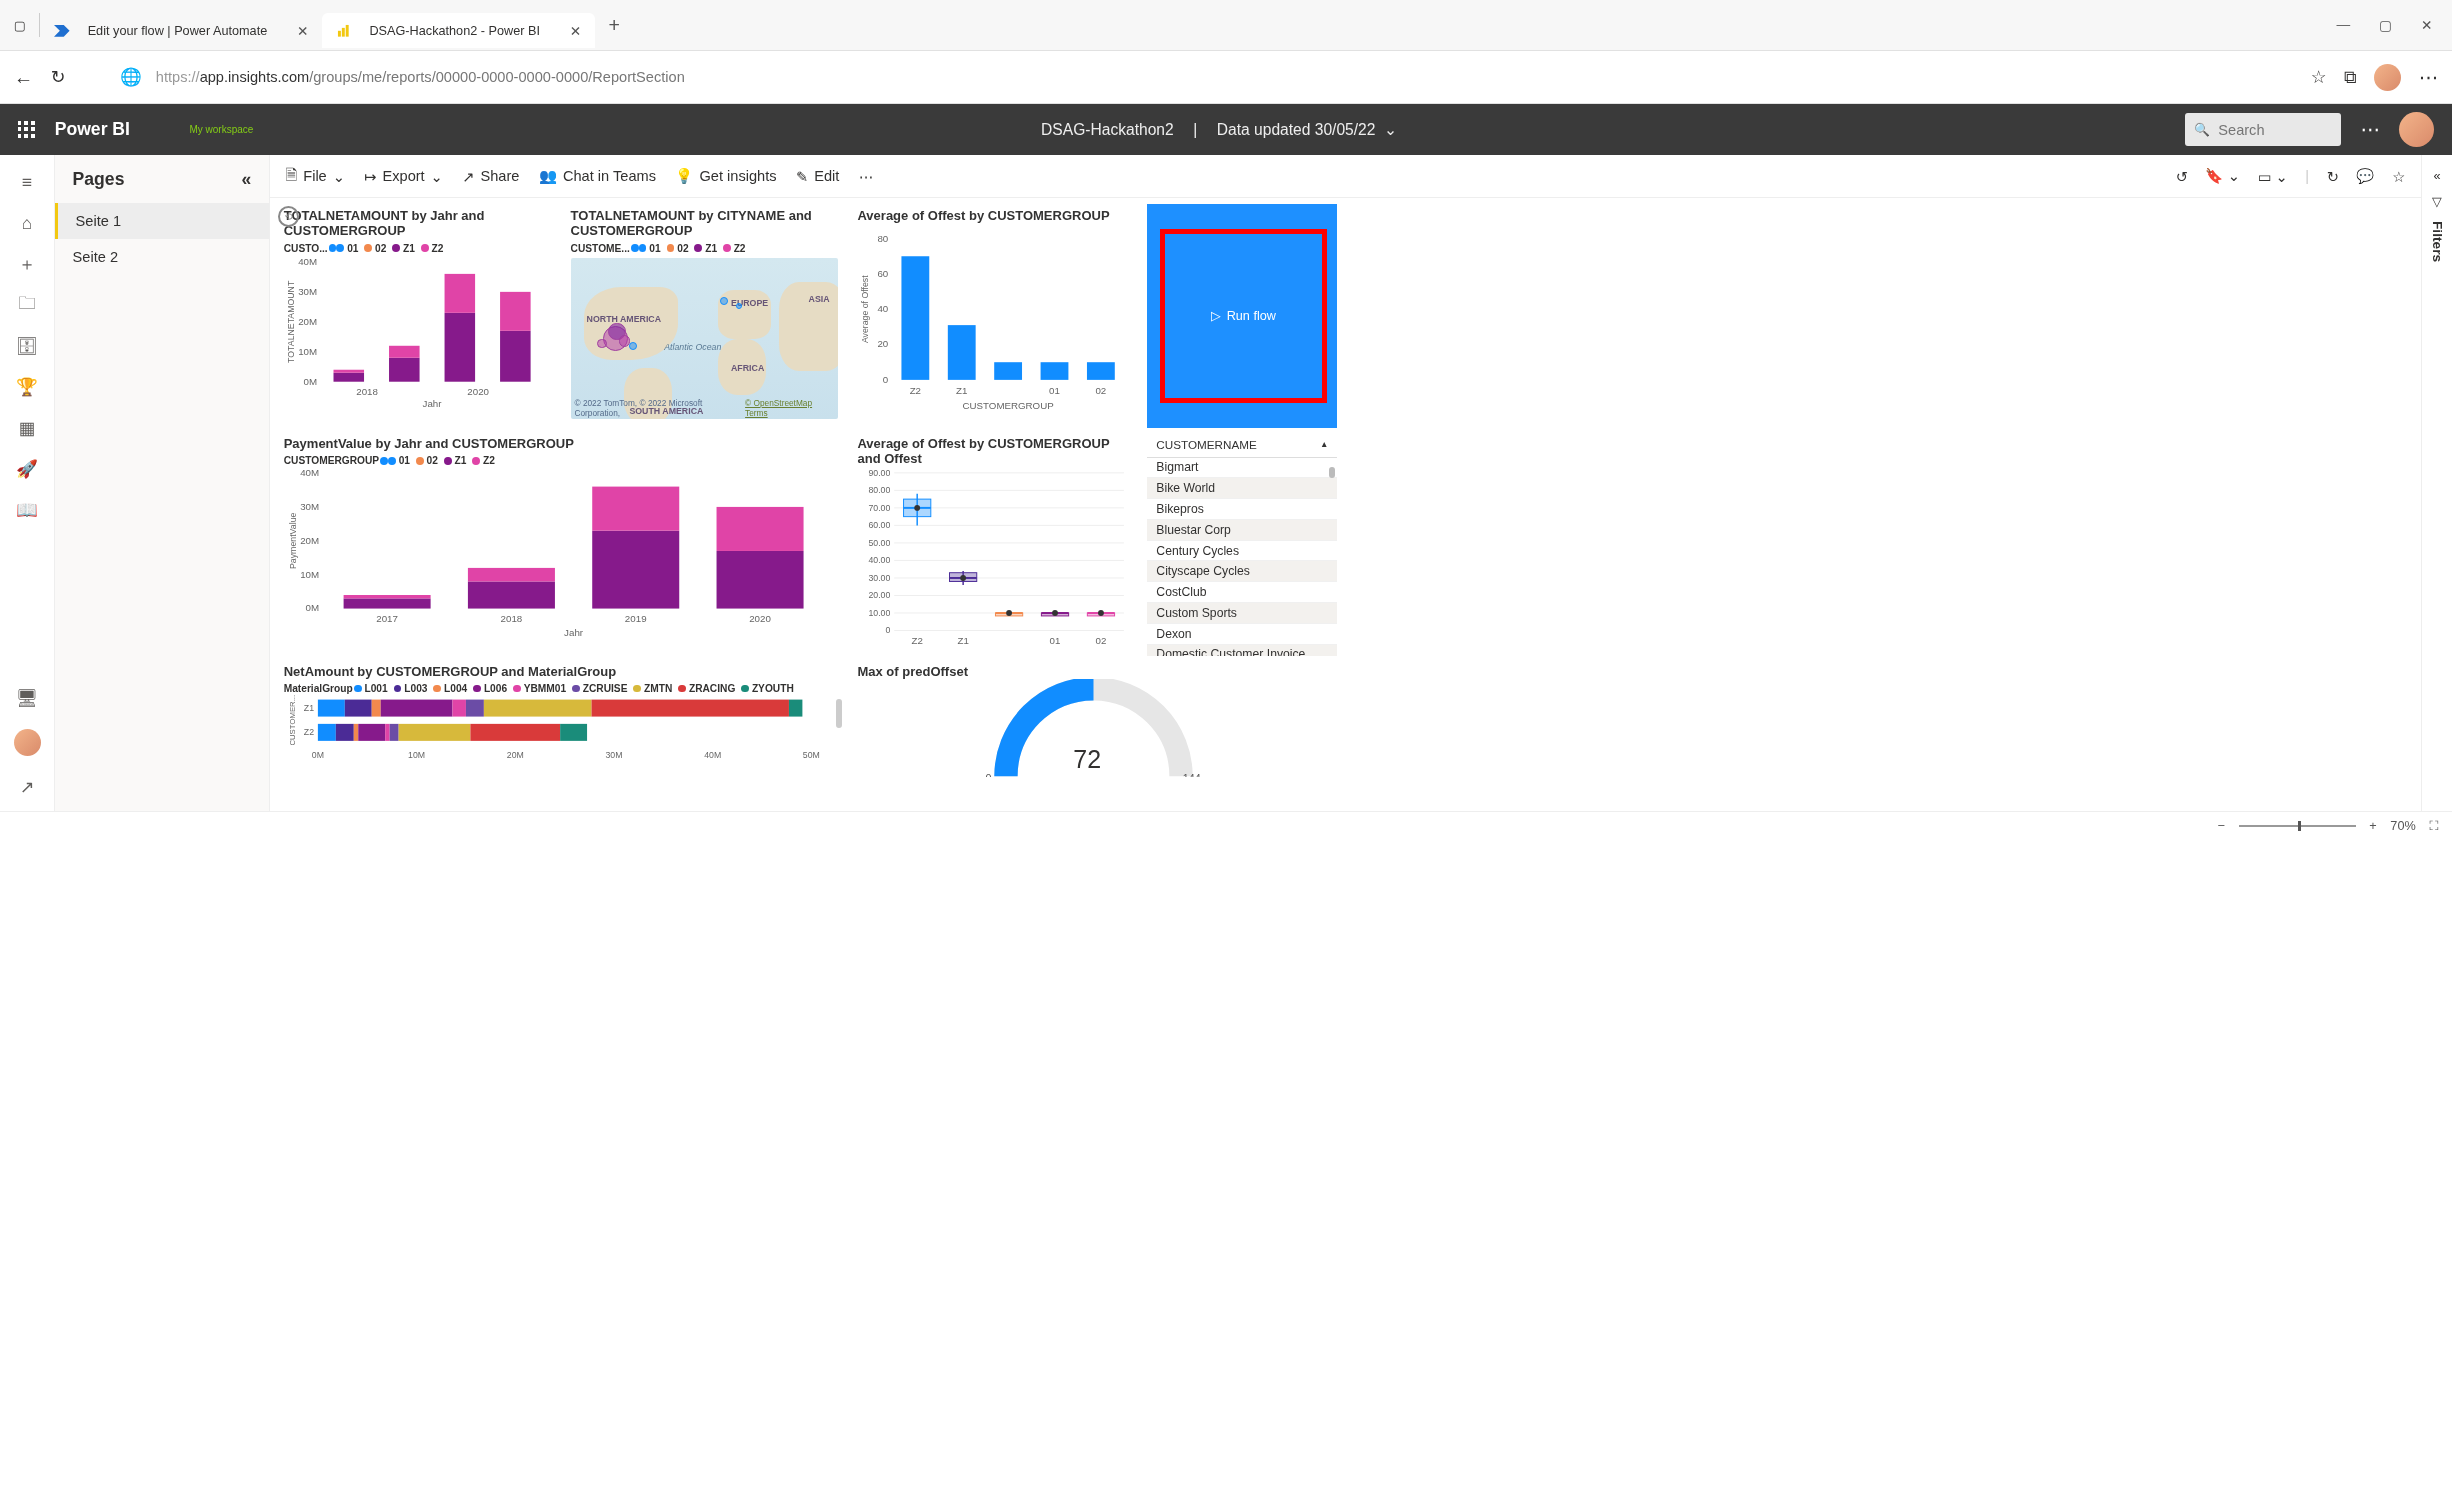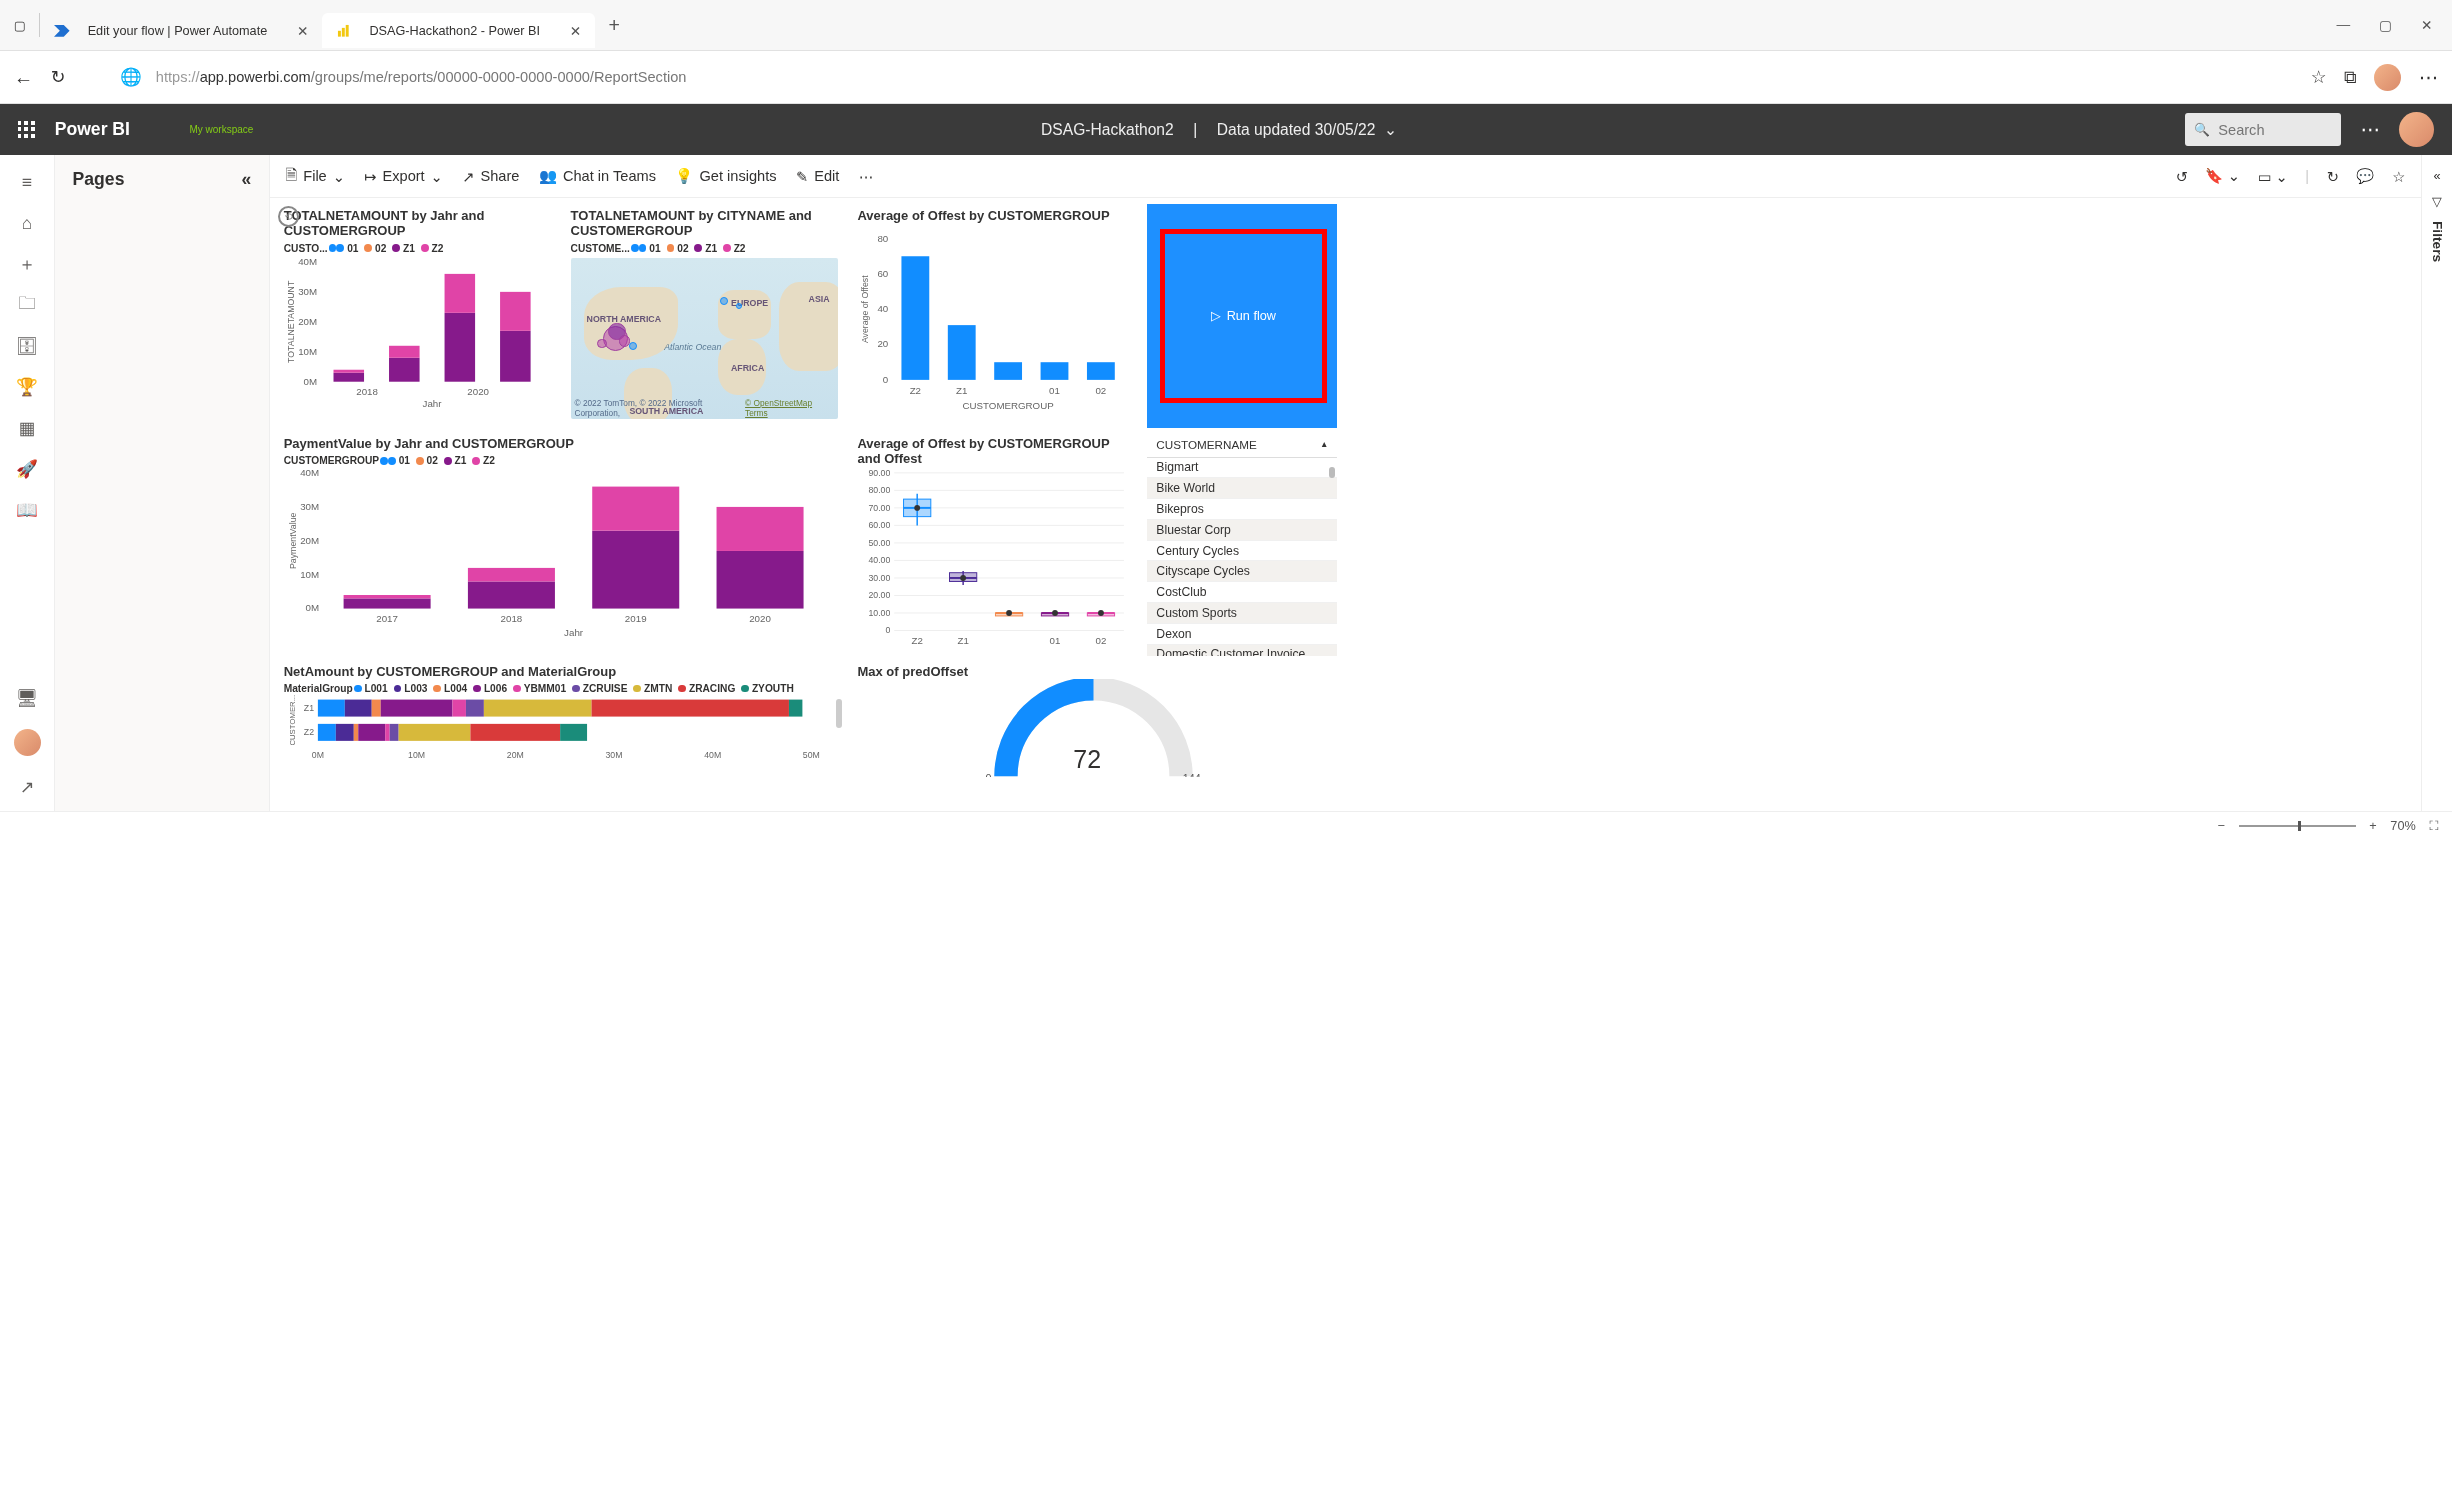--- a/index.html
+++ b/index.html
@@ -132,21 +132,21 @@
     <span>✕</span>
   </div>
 </div>
 
 <div class="browser-address">
   <span style="font-size:19.5px;">←</span>
   <span style="font-size:17.6px;">↻</span>
   <span style="width:19.5px"></span>
   <div class="addr-bar">
     <span style="font-size:17.6px;color:#666;">🌐</span>
-    <span class="addr-url"><span style="color:#999">https://</span><span class="addr-host">app.powerbi.com</span><span id="url-rest">/groups/me/reports/00000-0000-0000-0000/ReportSection</span></span>
+    <span class="addr-url"><span style="color:#999">https://</span><span class="addr-host">app.insights.com</span><span id="url-rest">/groups/me/reports/00000-0000-0000-0000/ReportSection</span></span>
   </div>
   <div class="addr-right">
     <span style="font-size:17.6px;">☆</span>
     <span style="font-size:17.6px;">⧉</span>
     <span class="avatar-small"></span>
     <span style="font-size:19.5px;">⋯</span>
   </div>
 </div>
 
 <div class="pbi-header">
@@ -192,20 +192,24 @@
     <span class="ic">🖥</span>
     <span class="avatar-tiny"></span>
     <span class="ic bottom">↗</span>
   </div>
 
   <div class="pages-panel">
     <div class="pages-head">
       <span>Pages</span>
       <span>«</span>
     </div>
+    <div id="pages-list">
+        <div class="page-item active">Seite 1</div>
+        <div class="page-item">Seite 2</div>
+      </div>
   </div>
 
   <div class="canvas-wrap">
 
     <div class="report-toolbar">
       <span class="tb-item">
           <span>🗎</span>
           <span>File</span> 
           <span>⌄</span>
         </span>

